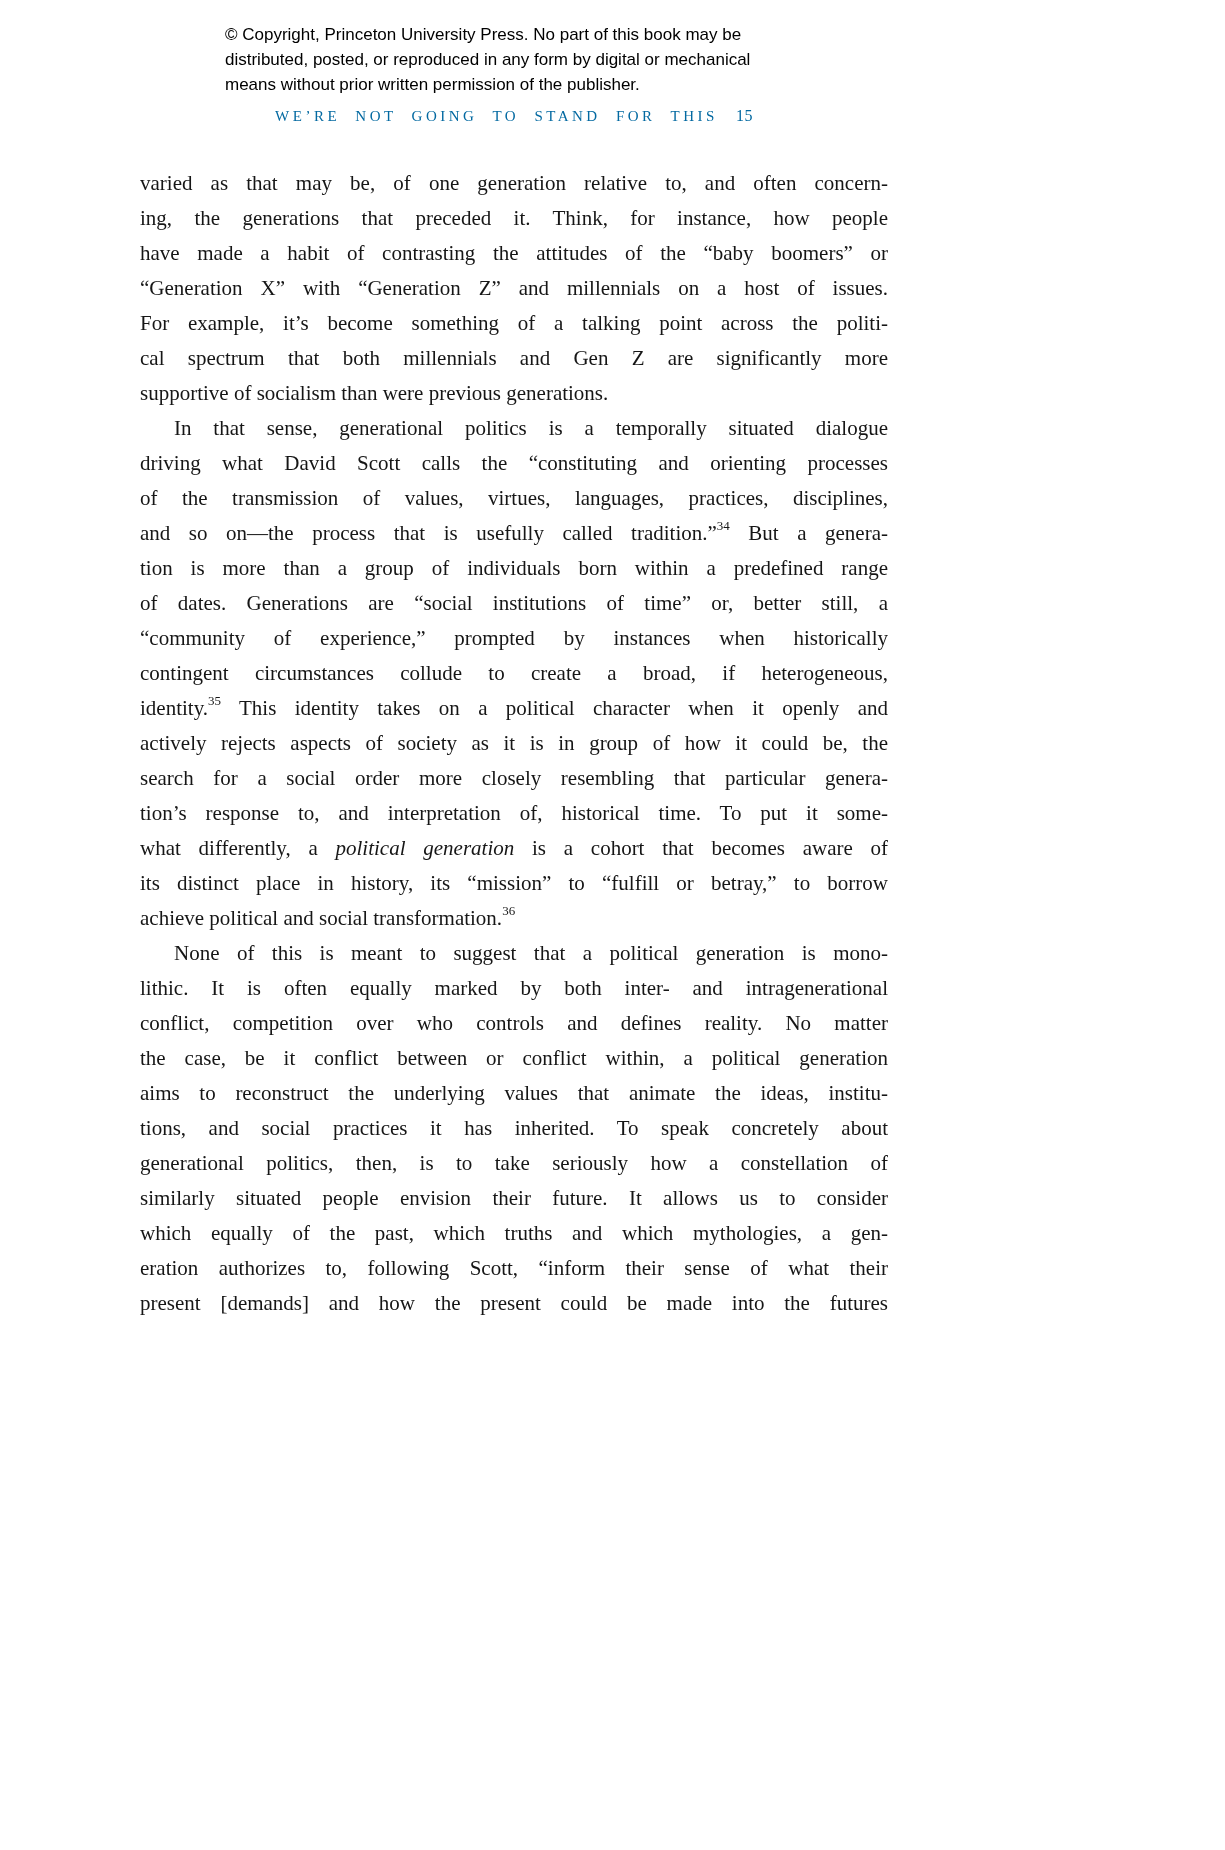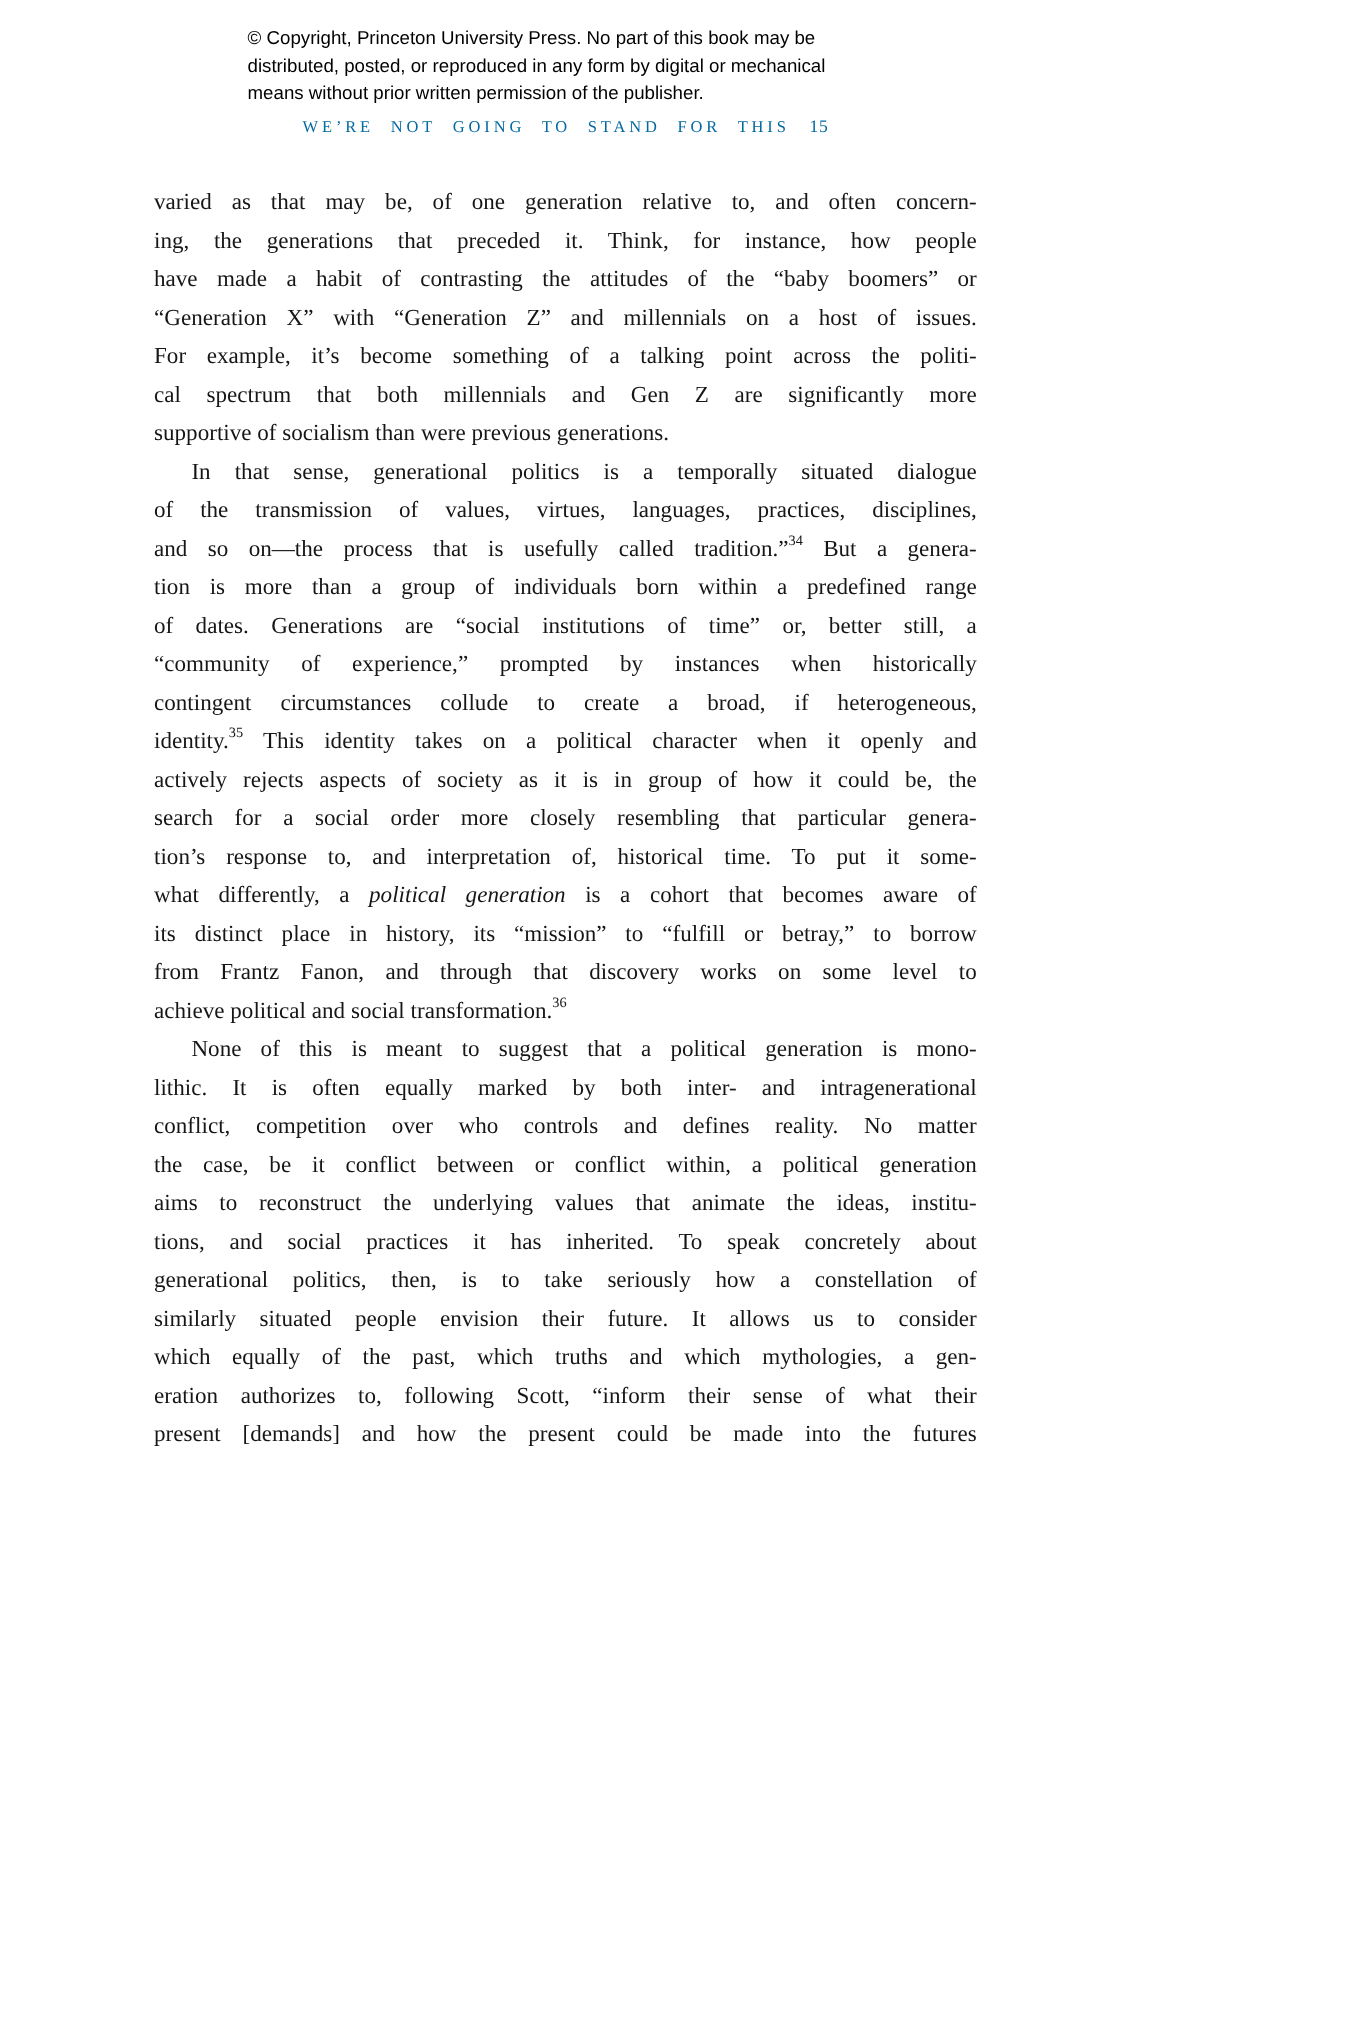--- a/index.html
+++ b/index.html
@@ -104,33 +104,33 @@
           <div class="line">varied as that may be, of one generation relative to, and often concern-</div>
           <div class="line">ing, the generations that preceded it. Think, for instance, how people</div>
           <div class="line">have made a habit of contrasting the attitudes of the “baby boomers” or</div>
           <div class="line">“Generation X” with “Generation Z” and millennials on a host of issues.</div>
           <div class="line">For example, it’s become something of a talking point across the politi-</div>
           <div class="line">cal spectrum that both millennials and Gen Z are significantly more</div>
           <div class="line lastline">supportive of socialism than were previous generations.</div>
         </div>
         <div class="paragraph">
           <div class="line indent">In that sense, generational politics is a temporally situated dialogue</div>
+          <div class="line">driving what David Scott calls the “constituting and orienting processes</div>
           <div class="line">of the transmission of values, virtues, languages, practices, disciplines,</div>
           <div class="line">and so on—the process that is usefully called tradition.”<sup>34</sup> But a genera-</div>
           <div class="line">tion is more than a group of individuals born within a predefined range</div>
           <div class="line">of dates. Generations are “social institutions of time” or, better still, a</div>
           <div class="line">“community of experience,” prompted by instances when historically</div>
           <div class="line">contingent circumstances collude to create a broad, if heterogeneous,</div>
           <div class="line">identity.<sup>35</sup> This identity takes on a political character when it openly and</div>
           <div class="line">actively rejects aspects of society as it is in group of how it could be, the</div>
           <div class="line">search for a social order more closely resembling that particular genera-</div>
           <div class="line">tion’s response to, and interpretation of, historical time. To put it some-</div>
           <div class="line">what differently, a <em>political generation</em> is a cohort that becomes aware of</div>
           <div class="line">its distinct place in history, its “mission” to “fulfill or betray,” to borrow</div>
-          <div class="line">from Frantz Fanon, and through that discovery works on some level to</div>
           <div class="line lastline">achieve political and social transformation.<sup>36</sup></div>
         </div>
         <div class="paragraph">
           <div class="line indent">None of this is meant to suggest that a political generation is mono-</div>
           <div class="line">lithic. It is often equally marked by both inter- and intragenerational</div>
           <div class="line">conflict, competition over who controls and defines reality. No matter</div>
           <div class="line">the case, be it conflict between or conflict within, a political generation</div>
           <div class="line">aims to reconstruct the underlying values that animate the ideas, institu-</div>
           <div class="line">tions, and social practices it has inherited. To speak concretely about</div>
           <div class="line">generational politics, then, is to take seriously how a constellation of</div>

